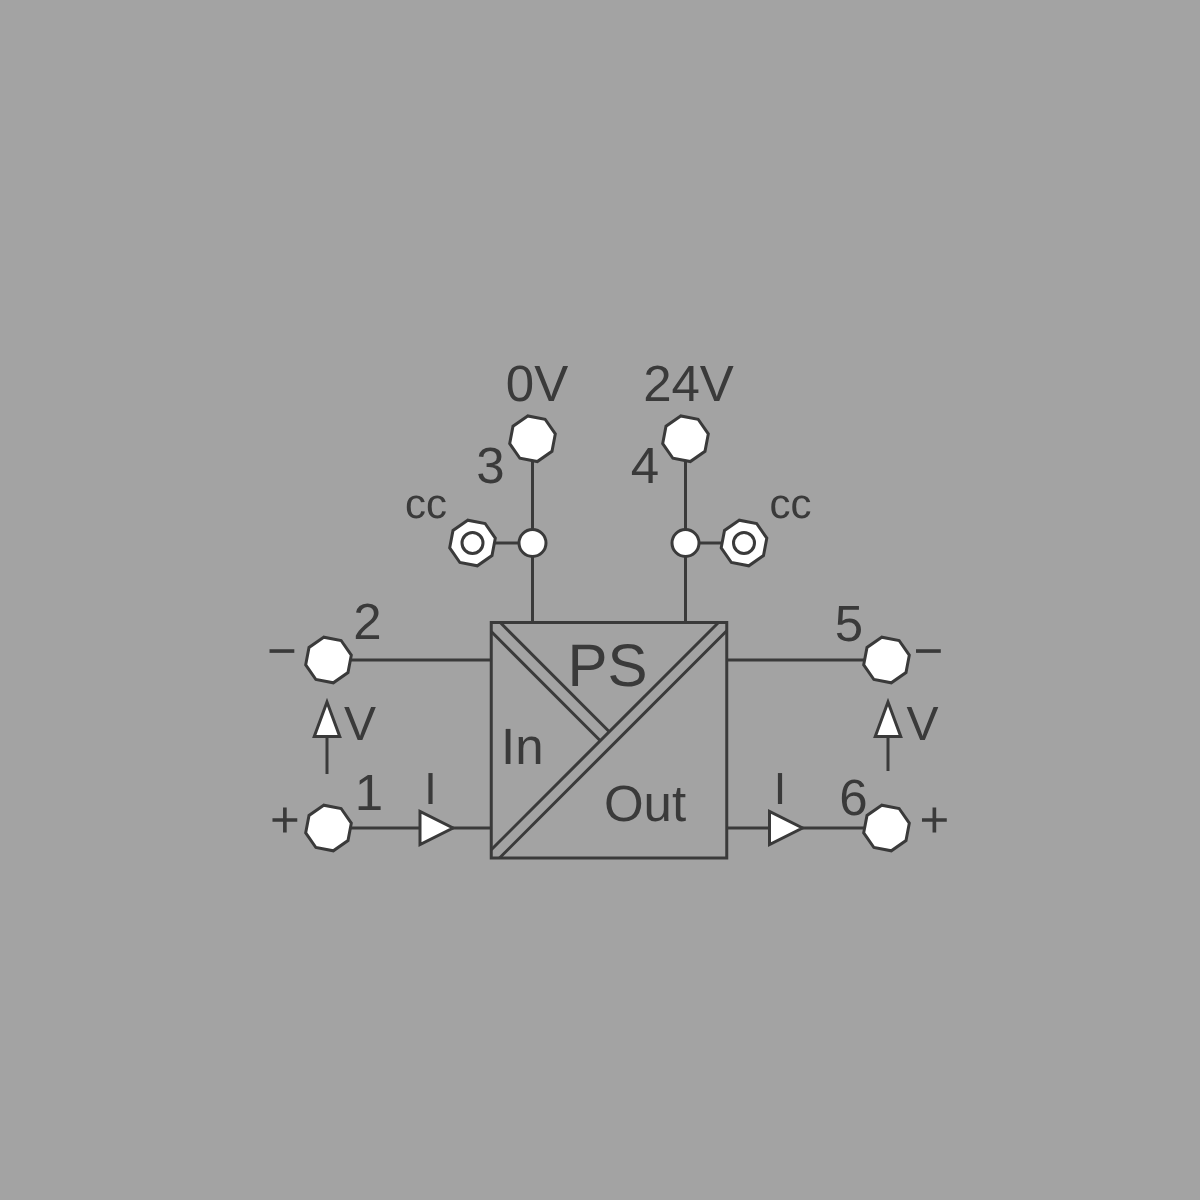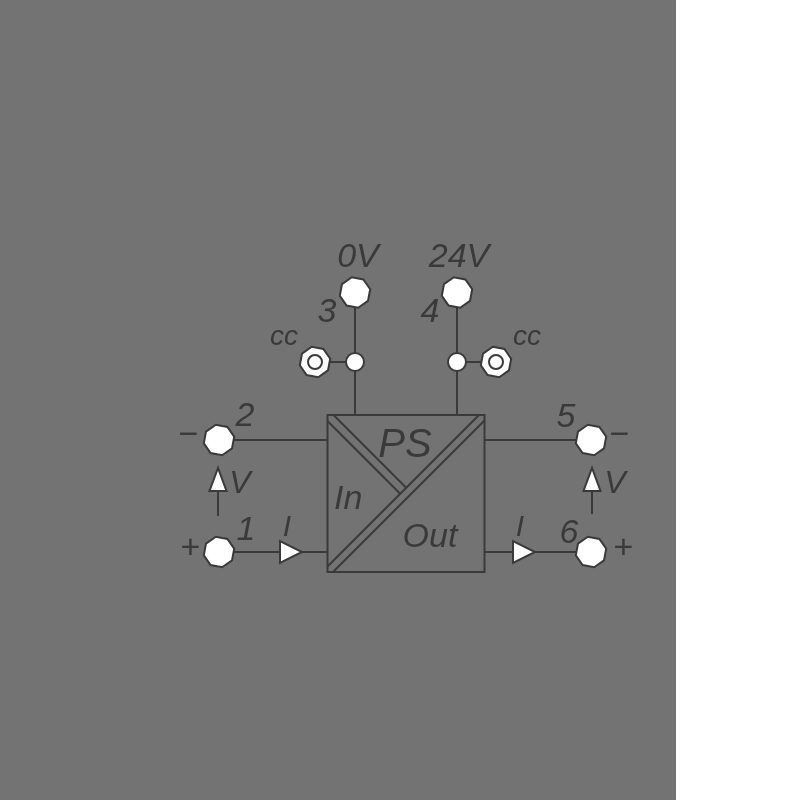--- a/index.html
+++ b/index.html
@@ -1,17 +1,17 @@
 <!DOCTYPE html>
 <html style="--line: #3a3a3a;"><head>
 <meta charset="utf-8">
 <style>
   html,body{margin:0;padding:0;background:#fff;}
   body{width:800px;height:800px;overflow:hidden;}
-  .stage{width:676px;height:800px;position:relative;background:#737373;font-style:italic;}
+  .stage{width:800px;height:800px;position:relative;background:#a3a3a3;}
   svg{display:block;}
   .ln{stroke:var(--line,#3a3a3a);stroke-width:2;fill:none;stroke-linecap:butt;}
   .shape{stroke:var(--line,#3a3a3a);stroke-width:2;fill:#ffffff;}
   .txt{fill:var(--line,#3a3a3a);font-family:"Liberation Sans",sans-serif;}
   .t34{font-size:34px;}
   .t40{font-size:40px;}
   .t32{font-size:32px;}
   .t30{font-size:30px;}
   .t28{font-size:28px;}
   .mid{text-anchor:middle;}

